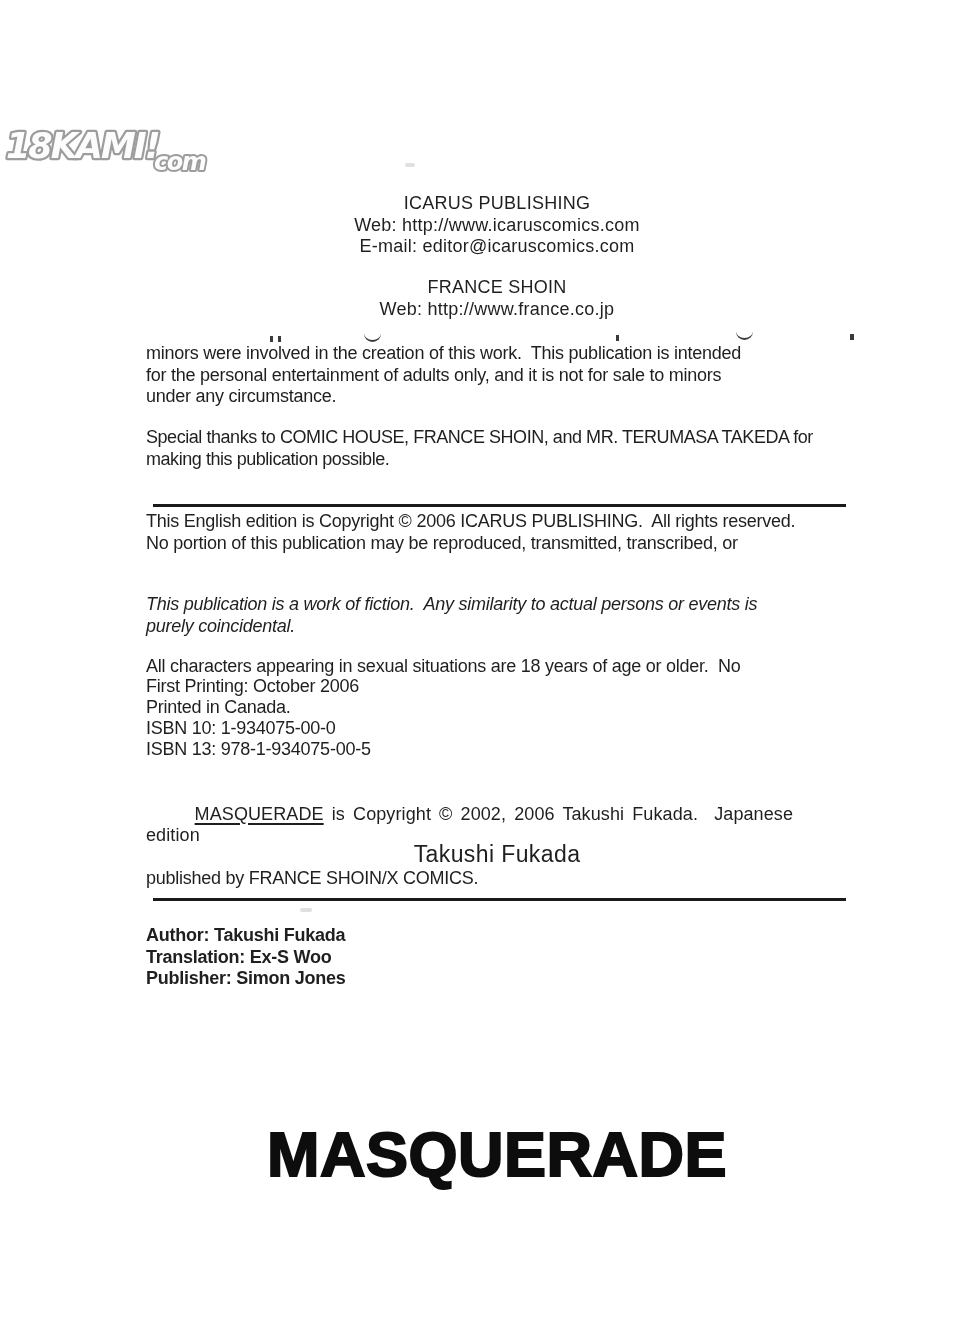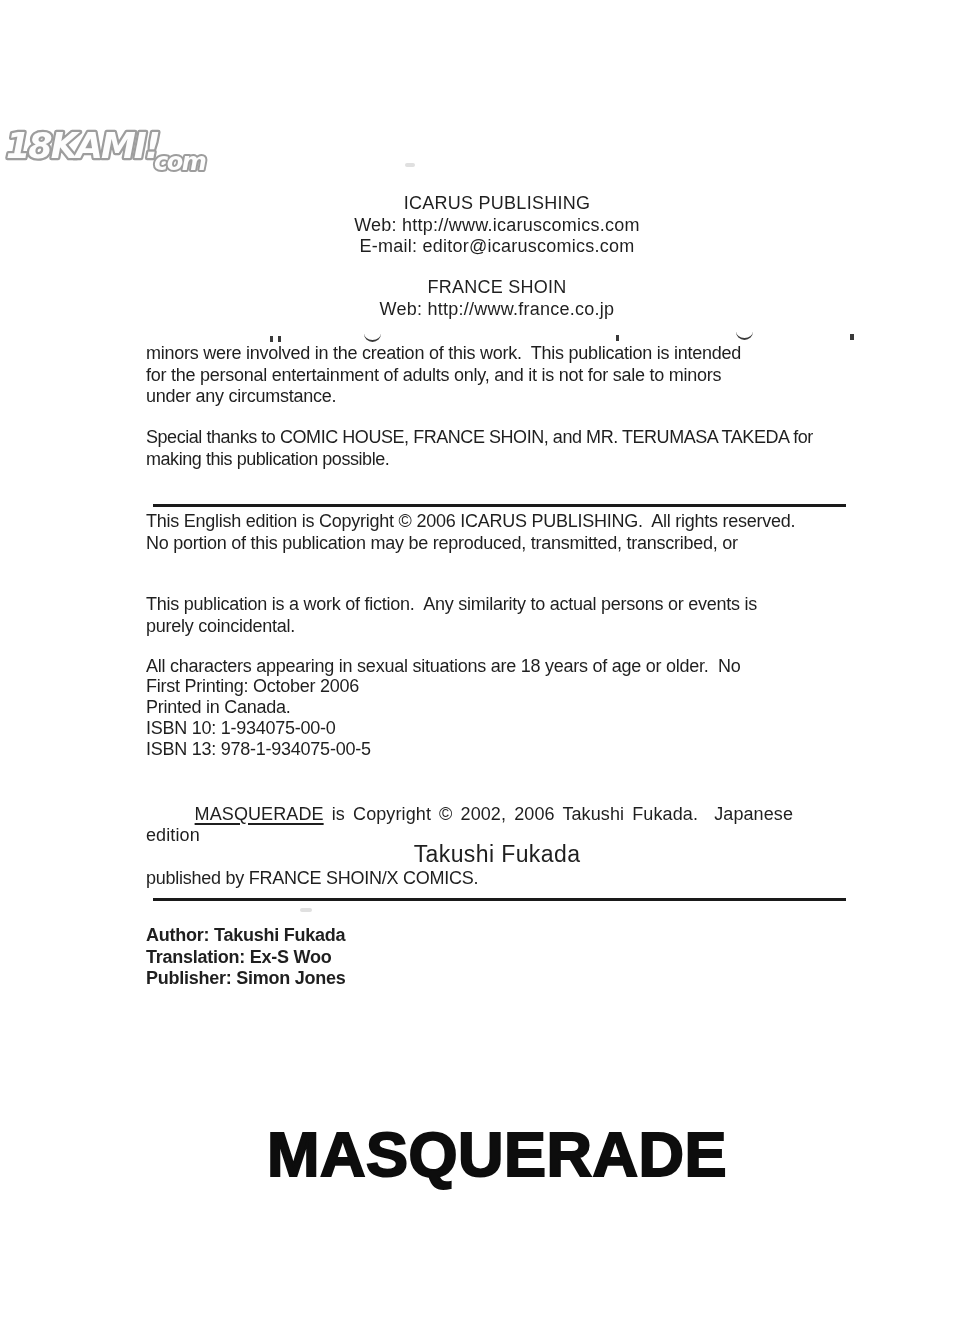--- a/index.html
+++ b/index.html
@@ -83,21 +83,21 @@
     <div class="ln">making this publication possible.</div>
   </div>
 
   <div class="rule" style="top:504px;"></div>
 
   <div class="blk" style="top:511px;">
     <div class="ln">This English edition is Copyright © 2006 ICARUS PUBLISHING.  All rights reserved.</div>
     <div class="ln">No portion of this publication may be reproduced, transmitted, transcribed, or</div>
   </div>
 
-  <div class="blk" style="top:594px;">
+  <div class="blk" style="top:594px;font-style:italic;">
     <div class="ln">This publication is a work of fiction.  Any similarity to actual persons or events is</div>
     <div class="ln">purely coincidental.</div>
   </div>
 
   <div class="blk" style="top:656px;">
     <div class="ln">All characters appearing in sexual situations are 18 years of age or older.  No</div>
   </div>
 
   <div class="blk printing" style="top:676px;">
     <div class="ln">First Printing: October 2006</div>

